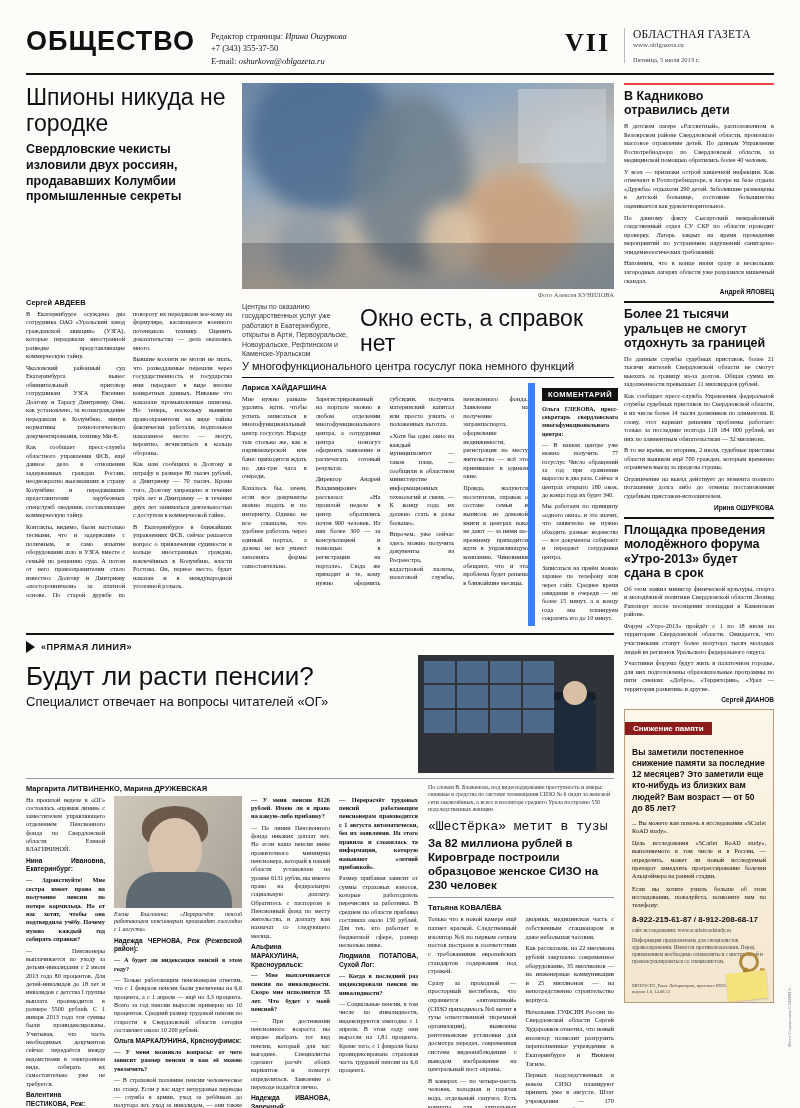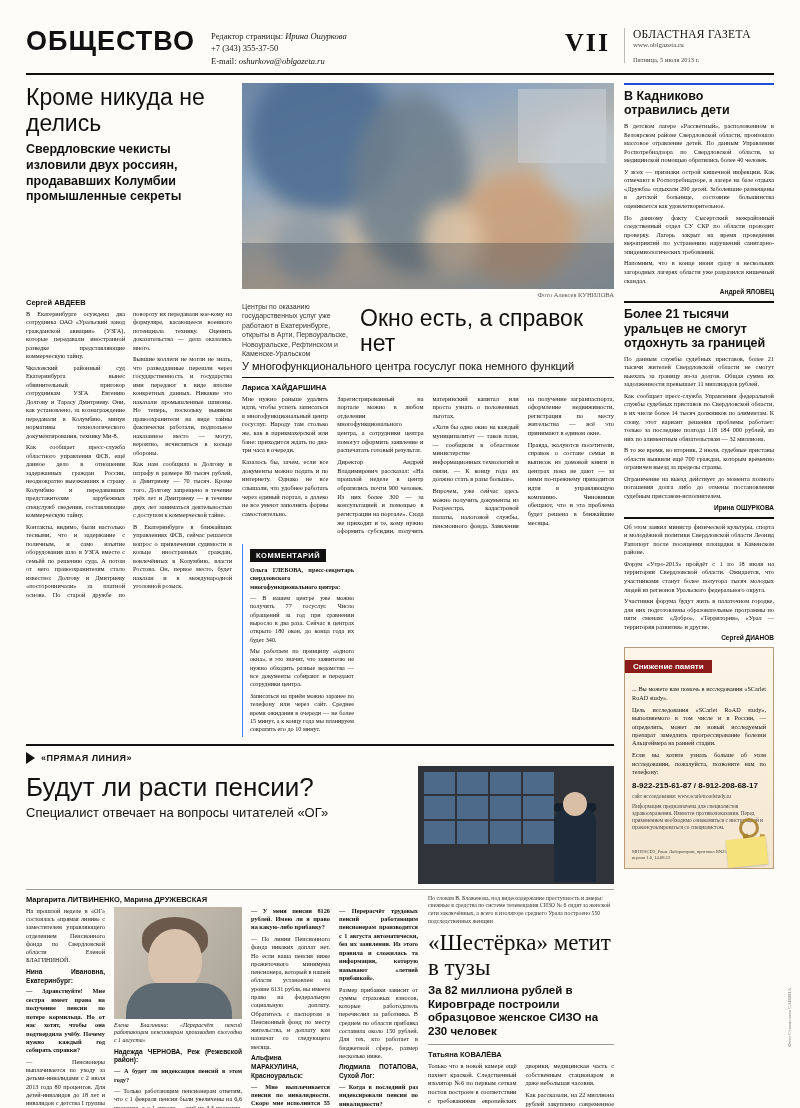--- a/index.html
+++ b/index.html
@@ -82,21 +82,21 @@
 
   .rule { border-top: 1px solid #111; margin: 5px 0; }
   .rule-thin { border-top: 1px solid #999; margin: 5px 0; }
 
   
   .body4 { column-count: 4; column-gap: 9px; column-rule: none; font-size: 6.4px; line-height:1.35; text-align: justify; hyphens:auto; }
   .body2 { column-count: 2; column-gap: 9px; font-size: 6.4px; line-height:1.35; text-align: justify; }
   .byline { font-family:"Liberation Sans", sans-serif; font-weight:bold; font-size:7.5px; margin-bottom:3px; }
   p.tx { margin: 0 0 3px 0; }
 
-  .comment-box { border-left: 1px solid #3b82f6; padding-left: 7px; }
+  .comment-box { border-left: 7px solid #3b82f6; padding-left: 7px; }
   .comment-tag {
     background:#111; color:#fff; font-family:"Liberation Sans", sans-serif;
     font-size: 7.5px; font-weight:bold; padding: 2px 6px; display:inline-block; letter-spacing:.5px;
   }
 
   
   .rail-sep { border-top: 2px solid #111; margin: 6px 0 4px 0; }
   .rail-h {
     font-family:"Liberation Sans", sans-serif; font-weight:bold;
     font-size: 12.5px; line-height:1.16; margin: 0 0 4px 0;
@@ -125,21 +125,21 @@
   .portrait .bg { position:absolute; inset:0; background:linear-gradient(120deg,#cfc8ba,#a9a296); }
 
   
   .sizo-photo { width: 196px; height: 118px; position:relative; overflow:hidden; background:#30343a; }
   .sizo-photo .monitors { position:absolute; inset:6px 60px 40px 6px; display:grid; grid-template-columns: repeat(4,1fr); grid-template-rows: repeat(3,1fr); gap:2px; }
   .sizo-photo .monitors div { background:#4d6a8a; }
   .sizo-photo .officer { position:absolute; right:18px; bottom:2px; width:42px; height:74px; background:#1d2a3a; border-radius:14px 14px 0 0; }
   .sizo-photo .officer:after { content:""; position:absolute; left:9px; top:-16px; width:24px; height:24px; border-radius:50%; background:#d8bfa6; }
   .sizo-photo .cap { position:absolute; right:18px; bottom:72px; width:42px; height:9px; background:#16202c; border-radius:4px; }
 
-  .sizo-h { font-family:Liberation Serif, serif; font-size: 23px; line-height:1.08; margin:6px 0 3px 0; }
+  .sizo-h { font-family:Liberation Mono, monospace; font-size: 13px; line-height:1.08; margin:6px 0 3px 0; }
   .sizo-deck { font-family:"Liberation Sans", sans-serif; font-size: 11.5px; line-height:1.2; font-weight:bold; }
 
   
   .ad {
     border: 1px solid #b99b7a; background: linear-gradient(180deg,#fdf6e9,#f3e6cf);
     padding: 7px; margin-top: 6px; position: relative; overflow:hidden;
   }
   .ad-title { background:#8c1b1b; color:#fff; font-family:"Liberation Sans", sans-serif; font-weight:bold; font-size:8px; display:inline-block; padding:2px 8px; margin:-7px -7px 12px -7px; }
   .ad h3 { font-family:"Liberation Sans", sans-serif; font-size: 8.5px; line-height:1.3; margin:0 0 5px 0; }
   .ad p { font-size: 6.2px; line-height:1.34; margin:0 0 4px 0; text-align: justify; }
@@ -172,21 +172,21 @@
       <div class="date">Пятница, 5 июля 2013 г.</div>
     </div>
   </div>
 
   <div class="cols">
 
     <div class="left-block">
 
       <div class="top-split">
         <div class="lead-head">
-          <h1>Кроме никуда не делись</h1>
+          <h1>Шпионы никуда не городке</h1>
           <div class="deck">Свердловские чекисты изловили двух россиян, продававших Колумбии промышленные секреты</div>
         </div>
         <div class="photo-wrap">
           <div class="photo">
             <div class="blob b1"></div>
               <div class="blob b2"></div>
               <div class="blob b3"></div>
             <div class="blob b4"></div>
               <div class="blob b5"></div>
               <div class="blob b6"></div>
@@ -209,21 +209,21 @@
             <p class="tx">Как нам сообщила в Долгову и штрафу в размере 80 тысяч рублей, а Дмитриеву — 70 тысяч. Кроме того, Долгову запрещено в течение трёх лет и Дмитриеву — в течение двух лет заниматься деятельностью с доступом к коммерческой тайне.</p>
             <p class="tx">В Екатеринбурге в ближайших управлениях ФСБ, сейчас решается вопрос о привлечении судимости в кольце иностранных граждан, вовлечённых в Колумбию, власти Ростова. Он, первое место, будет наказан и в международной уголовной розыск.</p>
           </div>
         </div>
 
         <div style="width:372px;">
           <div class="photo-caption" style="width:110px; float:left; margin-right:8px;">Центры по оказанию государственных услуг уже работают в Екатеринбурге, открыты в Арти, Первоуральске, Новоуральске, Рефтинском и Каменске-Уральском</div>
           <div class="big-head">Окно есть, а справок нет</div>
           <div class="sub-head">У многофункционального центра госуслуг пока немного функций</div>
           <div class="rule"></div>
-          <div style="display:flex; gap:8px;flex-direction:column;">
+          <div style="display:flex; gap:0;">
             <div style="flex:1;">
               <div class="byline">Лариса ХАЙДАРШИНА</div>
               <div class="body4">
                 <p class="tx">Мне нужно раньше удалить идти, чтобы успеть записаться в многофункциональный центр госуслуг. Народу там столько же, как в парикмахерской или бане: приходится ждать по два-три часа в очереди.</p>
                 <p class="tx">Казалось бы, зачем, если все документы можно подать и по интернету. Однако не все слышали, что удобнее работать через единый портал, а далеко не все умеют заполнять формы самостоятельно.</p>
                 <p class="tx">Зарегистрированный на портале можно в любом отделении многофункционального центра, а сотрудники центра помогут оформить заявление и распечатать готовый результат.</p>
                 <p class="tx">Директор Андрей Владимирович рассказал: «На прошлой неделе в центр обратились почти 900 человек. Из них более 300 — за консультацией и помощью в регистрации на портале». Сюда же приходят и те, кому нужно оформить субсидии, получить материнский капитал или просто узнать о положенных льготах.</p>
                 <p class="tx">«Хотя бы одно окно на каждый муниципалитет — таков план, — сообщили в областном министерстве информационных технологий и связи. — К концу года их должно стать в разы больше».</p>
                 <p class="tx">Впрочем, уже сейчас здесь можно получить документы из Росреестра, кадастровой палаты, налоговой службы, пенсионного фонда. Заявления на получение загранпаспорта, оформление недвижимости, регистрация по месту жительства — всё это принимают в едином окне.</p>
                 <p class="tx">Правда, жалуются посетители, справок о составе семьи и выписок из домовой книги в центрах пока не дают — за ними по-прежнему приходится идти в управляющую компанию. Чиновники обещают, что и эта проблема будет решена в ближайшие месяцы.</p>
@@ -344,21 +344,21 @@
             <p class="tx">Как рассказали, на 22 миллиона рублей закуплено современное оборудование, 35 миллионов — на инженерные коммуникации и 25 миллионов — на непосредственно строительство корпуса.</p>
             <p class="tx">Начальник ГУФСИН России по Свердловской области Сергей Худорожков отметил, что новый изолятор позволит разгрузить переполненные учреждения в Екатеринбурге и Нижнем Тагиле.</p>
             <p class="tx">Первых подследственных в новом СИЗО планируют принять уже в августе. Штат учреждения — 170 сотрудников, набор персонала практически завершён.</p>
           </div>
         </div>
       </div>
 
     </div>
 
     <div class="right-rail">
-      <div style="border-top:2px solid #1d4ed8; padding-top:4px;">
+      <div style="border-top:2px solid #ef4444; padding-top:4px;">
         <div class="rail-h">В Кадниково отравились дети</div>
         <div class="rail-tx">
           <p class="tx">В детском лагере «Рассветный», расположенном в Белоярском районе Свердловской области, произошло массовое отравление детей. По данным Управления Роспотребнадзора по Свердловской области, за медицинской помощью обратились более 40 человек.</p>
           <p class="tx">У всех — признаки острой кишечной инфекции. Как отмечают в Роспотребнадзоре, в лагере на базе отдыха «Дружба» отдыхали 290 детей. Заболевшие размещены в детской больнице, состояние большинства оценивается как удовлетворительное.</p>
           <p class="tx">По данному факту Сысертский межрайонный следственный отдел СУ СКР по области проводит проверку. Лагерь закрыт на время проведения мероприятий по устранению нарушений санитарно-эпидемиологических требований.</p>
           <p class="tx">Напомним, что в конце июня сразу в нескольких загородных лагерях области уже разразился кишечный скандал.</p>
         </div>
         <div class="rail-sign">Андрей ЯЛОВЕЦ</div>
       </div>
 
@@ -369,30 +369,32 @@
           <p class="tx">По данным службы судебных приставов, более 21 тысячи жителей Свердловской области не смогут выехать за границу из-за долгов. Общая сумма их задолженности превышает 11 миллиардов рублей.</p>
           <p class="tx">Как сообщает пресс-служба Управления федеральной службы судебных приставов по Свердловской области, в их числе более 14 тысяч должников по алиментам. К слову, этот вариант решения проблемы работает: только за последние полгода 118 184 000 рублей, из них по алиментным обязательствам — 32 миллиона.</p>
           <p class="tx">В то же время, во вторник, 2 июля, судебные приставы области выявили ещё 700 граждан, которым временно ограничен выезд за пределы страны.</p>
           <p class="tx">Ограничение на выезд действует до момента полного погашения долга либо до отмены постановления судебным приставом-исполнителем.</p>
         </div>
         <div class="rail-sign">Ирина ОШУРКОВА</div>
       </div>
 
       <div class="rail-sep"></div>
       <div>
+        <div class="rail-h">Площадка проведения молодёжного форума «Утро-2013» будет сдана в срок</div>
         <div class="rail-tx">
           <p class="tx">Об этом заявил министр физической культуры, спорта и молодёжной политики Свердловской области Леонид Рапопорт после посещения площадки в Каменском районе.</p>
           <p class="tx">Форум «Утро-2013» пройдёт с 1 по 18 июля на территории Свердловской области. Ожидается, что участниками станут более полутора тысяч молодых людей из регионов Уральского федерального округа.</p>
           <p class="tx">Участники форума будут жить в палаточном городке, для них подготовлены образовательные программы по пяти сменам: «Добро», «Территория», «Урал — территория развития» и другие.</p>
         </div>
         <div class="rail-sign">Сергей ДИАНОВ</div>
       </div>
 
       <div class="ad">
         <div class="ad-title">Снижение памяти</div>
+        <h3>Вы заметили постепенное снижение памяти за последние 12 месяцев? Это заметили еще кто-нибудь из близких вам людей? Вам возраст — от 50 до 85 лет?</h3>
         <p>... Вы можете вам помочь в исследовании «SCarlet RoAD study».</p>
         <p>Цель исследования «SCarlet RoAD study», выполняемого в том числе и в России, — определить, может ли новый исследуемый препарат замедлить прогрессирование болезни Альцгеймера на ранней стадии.</p>
         <p>Если вы хотите узнать больше об этом исследовании, пожалуйста, позвоните нам по телефону:</p>
         <div class="phone">8-922-215-61-87 / 8-912-208-68-17</div>
         <div class="note">сайт исследования: www.scarletroadstudy.ru</div>
         <div class="note" style="margin-top:3px;">Информация предназначена для специалистов здравоохранения. Имеются противопоказания. Перед применением необходимо ознакомиться с инструкцией и проконсультироваться со специалистом.</div>
         <div class="keys">
           <div class="ring"></div>
             <div class="k1"></div>
             <div class="k2"></div>

